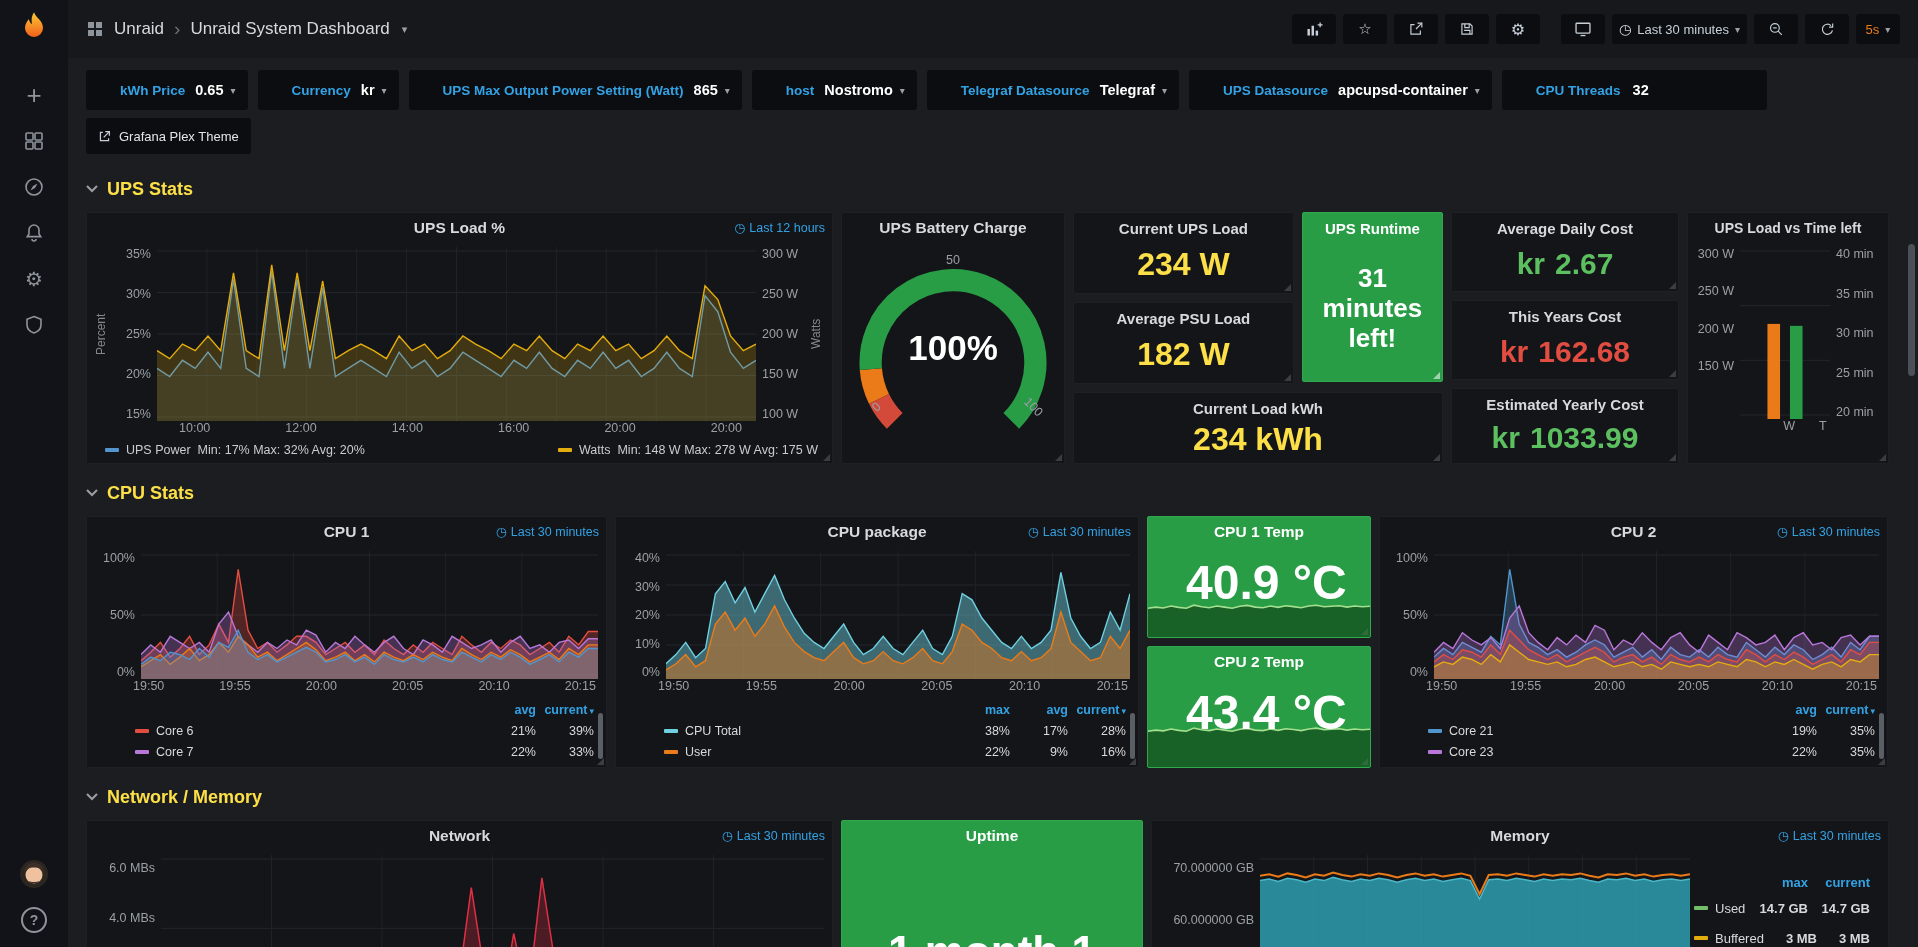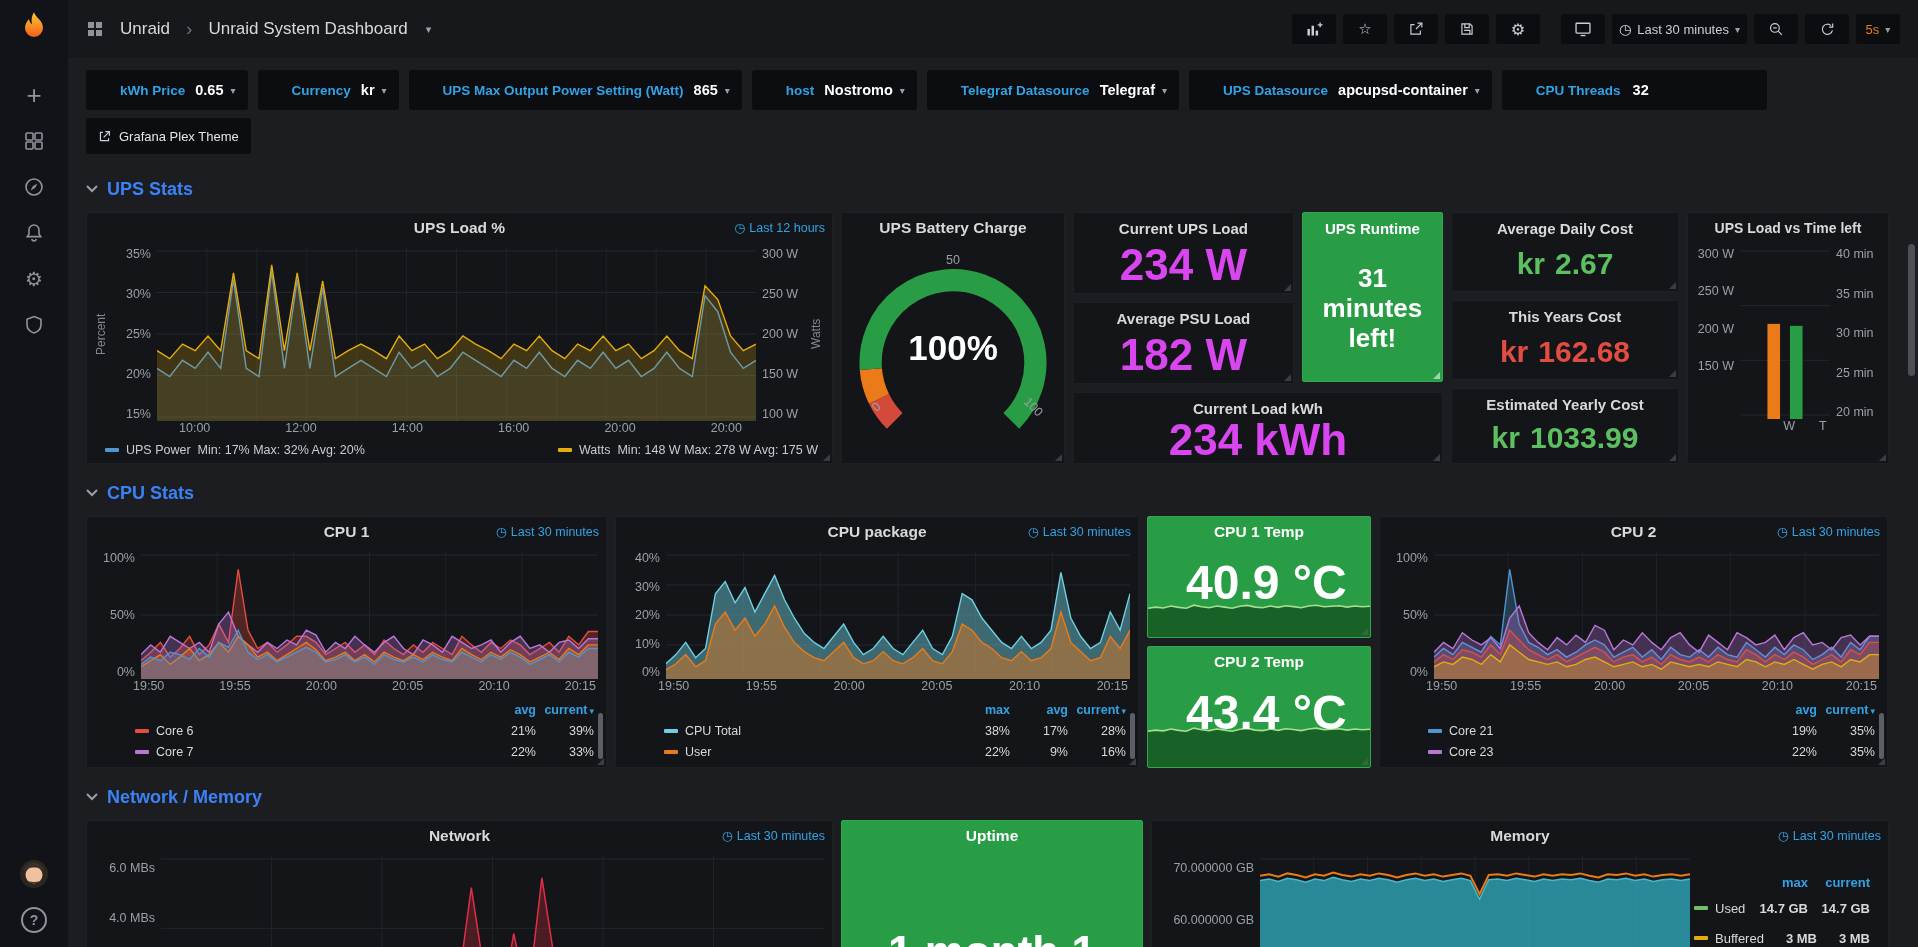--- a/index.html
+++ b/index.html
@@ -8,21 +8,21 @@
   
   .sidebar{width:68px;background:#121318;display:flex;flex-direction:column;align-items:center;padding:10px 0 14px;flex:none;}
   .side-logo{width:36px;height:36px;margin-bottom:26px;cursor:pointer;}
   .side-item{width:68px;height:46px;display:flex;align-items:center;justify-content:center;color:#8e949c;cursor:pointer;}
   .side-item svg{stroke:#8e949c;fill:none;stroke-width:1.6;}
   .side-bottom{margin-top:auto;display:flex;flex-direction:column;align-items:center;gap:14px;}
   .help-circle{width:22px;height:22px;border:2px solid #8e949c;border-radius:50%;color:#8e949c;font-size:14px;font-weight:700;display:flex;align-items:center;justify-content:center;}
   
   .main{flex:1;display:flex;flex-direction:column;overflow:hidden;}
   .topnav{height:58px;background:#16181c;display:flex;align-items:center;padding:0 18px;flex:none;}
-  .crumb{display:flex;align-items:center;gap:16px;font-size:17px;color:#d8d9da;}
+  .crumb{display:flex;align-items:center;gap:10px;font-size:17px;color:#d8d9da;}
   .crumb .sep{color:#6e7178;font-size:19px;}
   .crumb .caret{color:#9aa0a6;font-size:11px;margin-left:2px;}
   .toolbar{margin-left:auto;display:flex;align-items:center;gap:7px;}
   .tchip{height:30px;min-width:30px;background:#0c0d10;border-radius:3px;display:flex;align-items:center;justify-content:center;padding:0 7px;color:#c7d0d9;font-size:13px;cursor:pointer;gap:6px;}
   .tchip svg{stroke:#c7d0d9;fill:none;stroke-width:1.6;}
   .tchip .star{font-size:15px;}
   .tchip.gap{margin-left:14px;}
   .tchip .clock{color:#c7d0d9;font-size:14px;}
   .tchip.refint{color:#eb7b18;font-weight:400;}
   .tchip .caret{color:#9aa0a6;font-size:10px;}
@@ -33,21 +33,21 @@
   .var-label{color:#33a2e5;font-size:13.5px;font-weight:600;padding-left:22px;}
   .var-value{color:#fff;font-size:14.5px;font-weight:700;display:flex;align-items:center;gap:7px;}
   .var-value .caret{color:#9aa0a6;font-size:10px;font-weight:400;}
   .var-input{background:transparent;border:none;outline:none;color:#fff;font-size:14.5px;font-weight:700;width:120px;font-family:inherit;}
   .link-row{display:flex;gap:10px;margin-top:8px;}
   .link-chip{background:#0c0d10;border-radius:3px;height:36px;display:inline-flex;align-items:center;padding:0 12px;gap:8px;color:#e3e5e8;font-size:13px;cursor:pointer;}
   .link-chip svg{stroke:#c7d0d9;fill:none;stroke-width:1.5;}
   
   .dash{flex:1;padding:6px 26px 0 18px;overflow:hidden;}
   .section-head{display:flex;align-items:center;gap:9px;height:30px;margin:14px 0 8px;cursor:pointer;}
-  .section-head span{font-size:18px;font-weight:700;color:#3b82f6;}
+  .section-head span{font-size:18px;font-weight:700;color:#fde047;}
   .section-head svg{stroke:#9aa0a6;fill:none;stroke-width:2;}
   .row{display:flex;gap:8px;margin-bottom:8px;}
   .panel{background:#131518;border:1px solid #1d2024;border-radius:2px;position:relative;display:flex;flex-direction:column;overflow:hidden;}
   .panel::after{content:'';position:absolute;right:2px;bottom:2px;border-left:7px solid transparent;border-bottom:7px solid #3a3e44;}
   .panel.green{background:#299c46;border-color:#2fa94e;}
   .panel.green::after{border-bottom-color:rgba(255,255,255,.55);}
   .panel-head{height:30px;flex:none;display:flex;align-items:center;justify-content:center;position:relative;}
   .panel-title{font-size:15.5px;font-weight:600;color:#d8d9da;cursor:pointer;}
   .panel.green .panel-title{color:#fff;}
   .panel-time{position:absolute;right:7px;top:7px;color:#33a2e5;font-size:12.5px;display:flex;align-items:center;gap:4px;cursor:pointer;}
@@ -67,21 +67,21 @@
   .lt-head span{width:58px;text-align:right;cursor:pointer;}
   .lt-head span:last-child::after{content:"▾";font-size:9px;margin-left:2px;}
   .lt-row{display:flex;align-items:center;font-size:12.5px;height:21px;cursor:pointer;}
   .lt-name{color:#d8d9da;margin-right:auto;}
   .lt-val{width:58px;text-align:right;color:#d8d9da;}
   .lt-scroll{position:absolute;right:3px;bottom:8px;width:5px;height:46px;background:#5a5f66;border-radius:3px;cursor:pointer;}
   
   .stat{align-items:stretch;}
   .stat-title{margin-top:7px;text-align:center;font-size:15px;font-weight:600;color:#d8d9da;flex:none;}
   .panel.green .stat-title{color:#fff;}
-  .stat-value{flex:1;display:flex;align-items:center;justify-content:center;font-size:44px;font-weight:700;color:#d946ef;gap:10px;line-height:1.05;}
+  .stat-value{flex:1;display:flex;align-items:center;justify-content:center;font-size:32px;font-weight:700;color:#fde047;gap:10px;line-height:1.05;}
   .stat-value.cost{font-size:30px;}
   .stat-value.green-txt{color:#5cbf60;}
   .stat-value.red-txt{color:#e24d42;}
   .runtime-value{flex:1;display:flex;align-items:center;justify-content:center;text-align:center;font-size:26px;font-weight:700;color:#fff;padding:0 10px;line-height:1.15;}
   
   .gauge-box{position:relative;flex:1;margin:2px 8px 8px;}
   .gauge-host{position:absolute;inset:0;}
   .gtick{position:absolute;font-size:12.5px;color:#9aa0a6;}
   .g0{left:11%;top:74%;transform:rotate(-45deg);}
   .g50{left:50%;top:4%;transform:translateX(-50%);}

